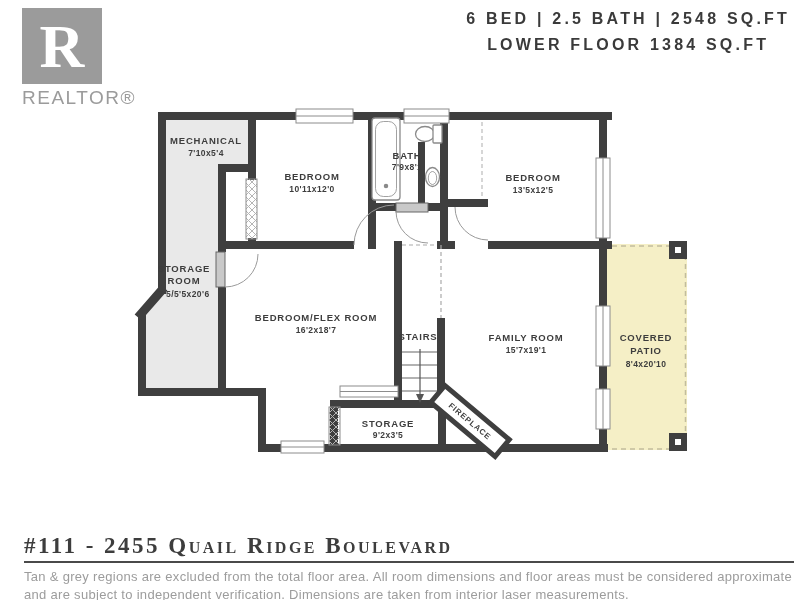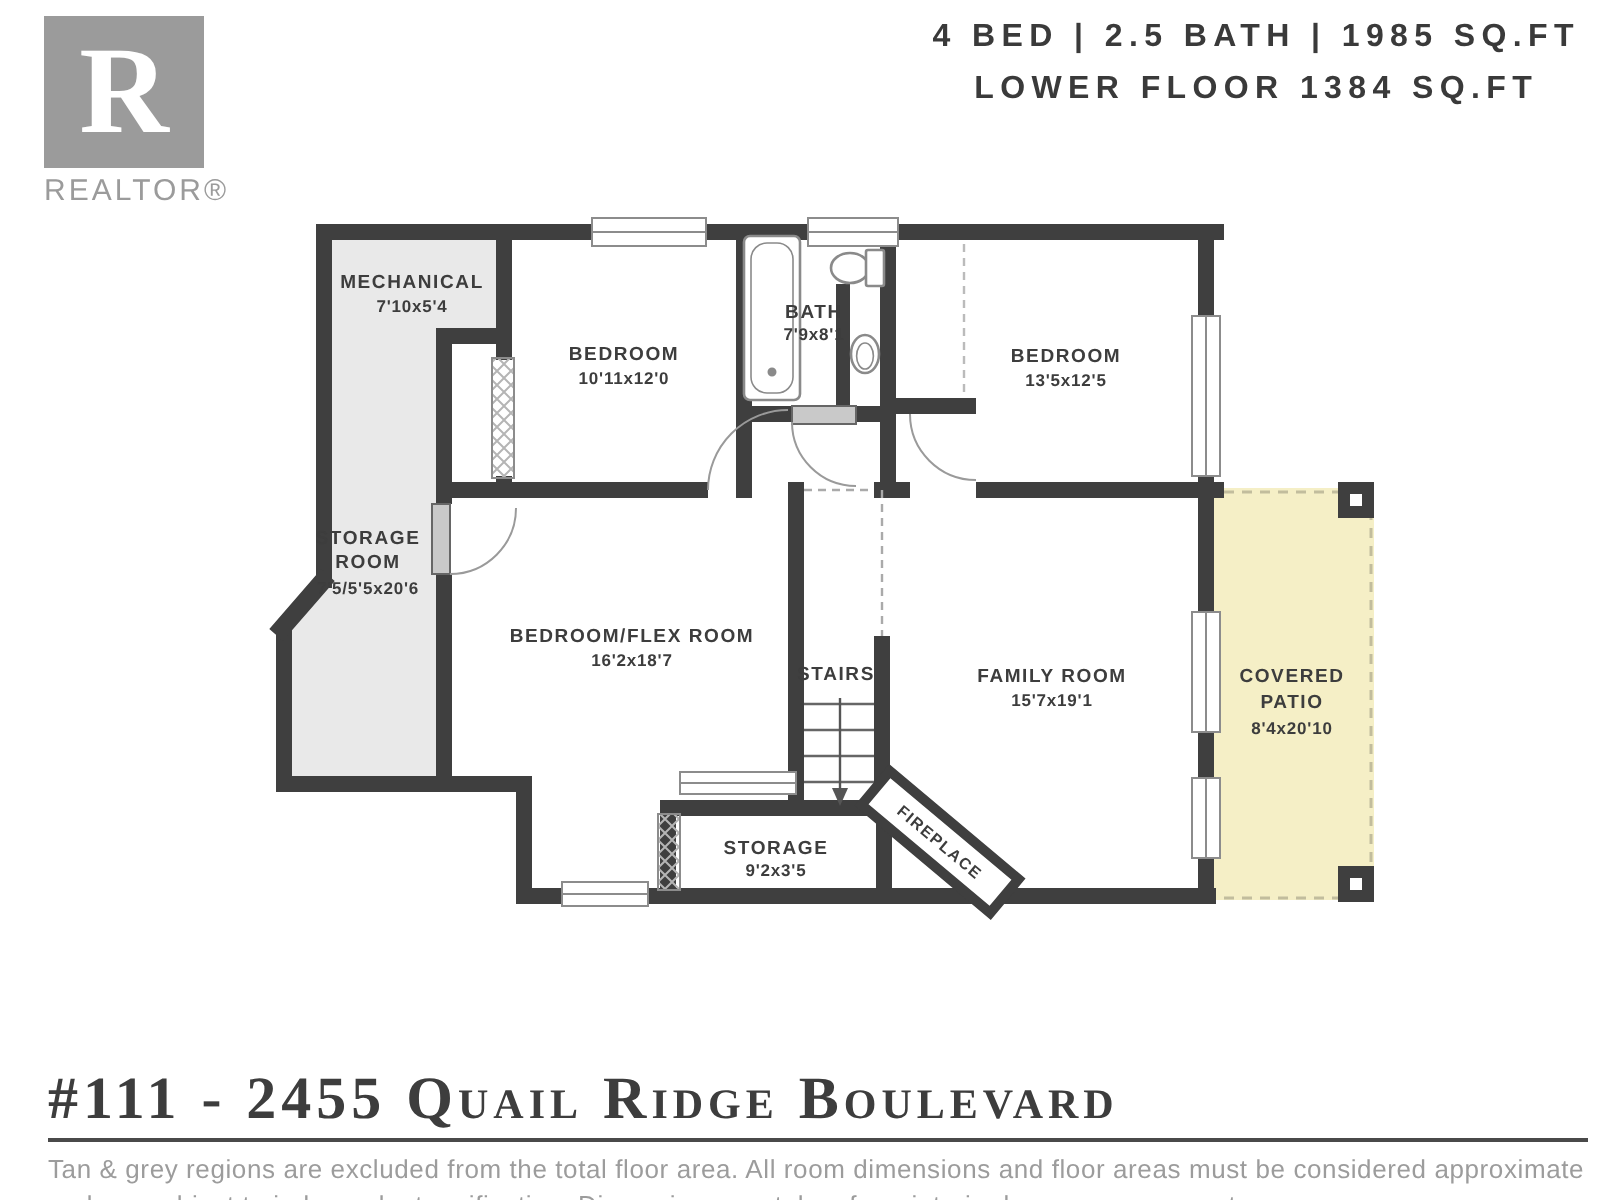--- a/index.html
+++ b/index.html
@@ -11,34 +11,34 @@
   .logo-block{position:absolute;left:22px;top:8px;width:110px;}
   .logo-square{
     width:80px;height:76px;background:#9b9b9b;
     display:flex;align-items:center;justify-content:center;
   }
   .logo-square span{
     font-family:"Liberation Serif",serif;font-weight:bold;
     font-size:62px;color:#ffffff;line-height:1;
   }
   .logo-brand{
-    margin-top:3px;font-size:15px;letter-spacing:1.5px;
+    margin-top:3px;font-size:19px;letter-spacing:1.5px;
     color:#9b9b9b;font-family:"Liberation Sans",sans-serif;
   }
   
   .stats{
     position:absolute;right:10px;top:6px;text-align:center;
     color:#3a3a3a;font-weight:bold;font-size:16px;
     letter-spacing:3.2px;line-height:26px;white-space:nowrap;
   }
   
   .footer{position:absolute;left:24px;top:533px;right:6px;}
   .address{
     font-family:"Liberation Serif",serif;font-variant:small-caps;
-    font-weight:600;font-size:30px;letter-spacing:2.5px;color:#3d3d3d;
+    font-weight:600;font-size:23px;letter-spacing:2.5px;color:#3d3d3d;
   }
   .rule{border:none;border-top:2px solid #4a4a4a;margin:2px 0 5px 0;}
   .disclaimer{
     font-size:13px;color:#9c9c9c;letter-spacing:0.3px;line-height:1.35;
   }
   
   svg text{font-family:"Liberation Sans",sans-serif;fill:#3d3d3d;}
   .room-name{font-size:9.5px;font-weight:700;letter-spacing:0.8px;}
   .room-dims{font-size:8.5px;font-weight:700;letter-spacing:0.4px;}
 </style>
@@ -46,21 +46,21 @@
 <body>
 
 <div class="logo-block">
   <div class="logo-square">
     <span>R</span>
   </div>
   <div class="logo-brand">REALTOR®</div>
 </div>
 
 <div class="stats">
-  <div>4 BED | 2.5 BATH | 1985 SQ.FT</div>
+  <div>6 BED | 2.5 BATH | 2548 SQ.FT</div>
   <div>LOWER FLOOR 1384 SQ.FT</div>
 </div>
 
 <svg width="800" height="600" viewBox="0 0 800 600" style="position:absolute;left:0;top:0;">
   <defs>
     <pattern id="hx" width="7" height="7" patternUnits="userSpaceOnUse">
       <path d="M0 0 L7 7 M7 0 L0 7" stroke="#b5b5b5" stroke-width="1"></path>
     </pattern>
   </defs>
 

